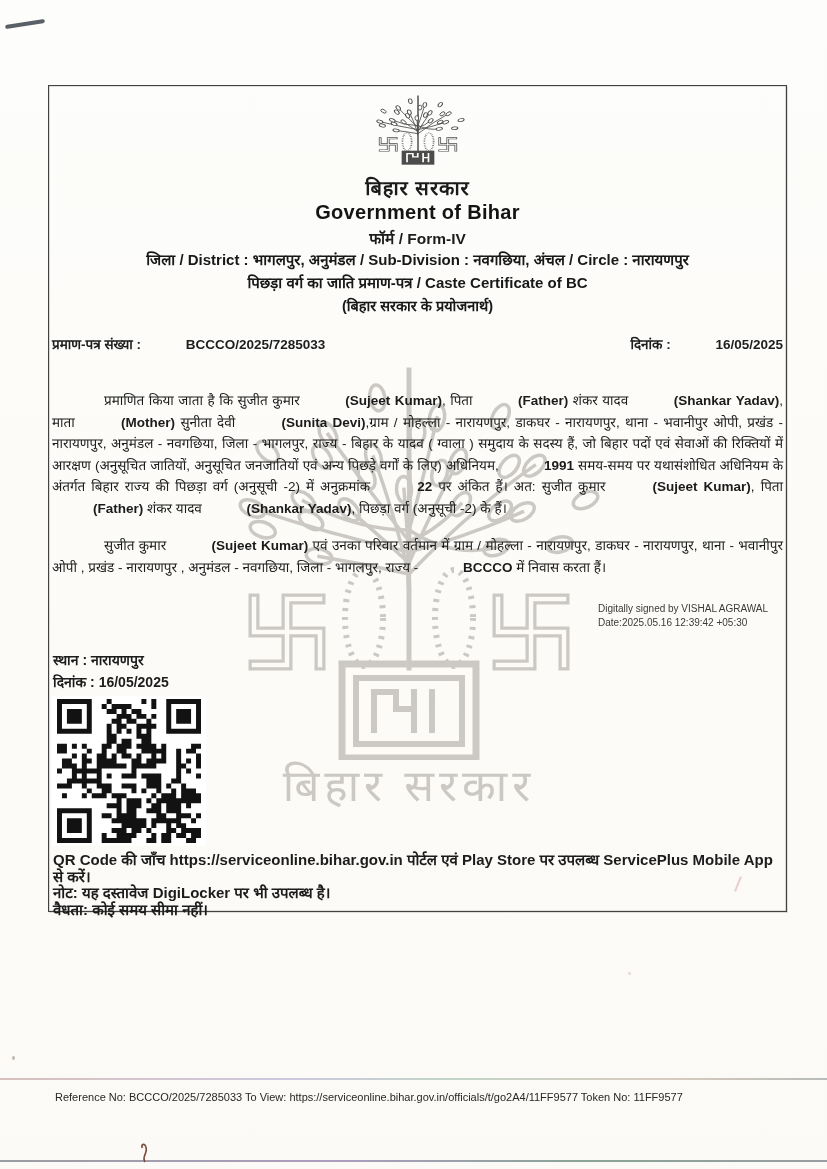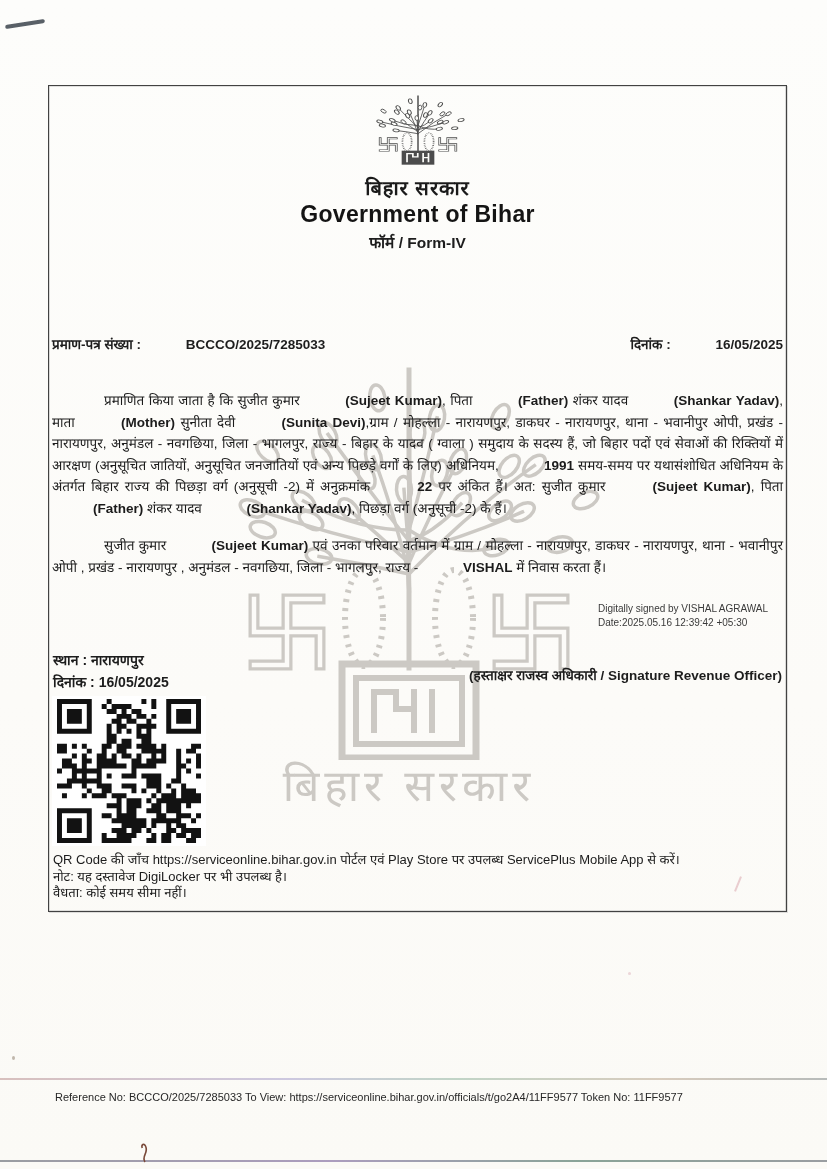--- a/index.html
+++ b/index.html
@@ -31,21 +31,21 @@
     box-shadow: inset 0 0 0 .6px rgba(90,90,90,.35), 1px 1px 0 rgba(130,130,130,.25);
     background:transparent;
   }
   
   .watermark { position:absolute; top:262px; left:155px; width:410px; text-align:center; z-index:0; }
   .watermark-text { margin-top:-10px; font-size:44px; font-weight:400;
     color:#ccc9c4; letter-spacing:5px; white-space:nowrap; }
   
   .box-header { position:absolute; top:6px; left:0; right:0; text-align:center; z-index:1; }
   .t-hi  { font-size:20px; font-weight:700; margin-top:2px; letter-spacing:1px; color:#1a1a1a;}
-  .t-en  { font-size:23px; font-weight:700; letter-spacing:.3px; color:#141414;}
+  .t-en  { font-size:20px; font-weight:700; letter-spacing:.3px; color:#141414;}
   .t-form{ font-size:15.5px; font-weight:700; margin-top:3px; }
   .district-block { position:absolute; top:163px; left:0; right:0; text-align:center;
     font-weight:700; color:#181818; z-index:1;}
   .d1 { font-size:15px; }
   .d2 { font-size:15px; margin-top:3px; }
   .d3 { font-size:14.5px; margin-top:3px; }
   .cert-row { position:absolute; top:249px; left:3px; right:3px; display:flex;
     justify-content:space-between; font-size:13.5px; font-weight:700; z-index:1; }
   .para { position:absolute; left:3px; right:3px; font-size:13.5px; line-height:21.5px;
     text-align:justify; color:#1b1b1b; z-index:1; }
@@ -53,22 +53,22 @@
   .para-2 { top:449px; text-indent:52px; }
   .para b, .cert-row b { font-weight:700;padding-left:41px; }
   .sig-digital { position:absolute; top:516px; left:549px; font-size:10px;
     line-height:13.5px; color:#3a3a3a; z-index:1; }
   .place-block { position:absolute; top:563px; left:4px; font-size:14px; font-weight:700;
     line-height:22px; z-index:1; }
   .officer-line { position:absolute; top:580px; right:4px; font-size:13.5px; font-weight:700; z-index:1; }
   .qr-wrap { position:absolute; top:610px; left:3px; width:154px; height:150px;
     background:#fff; padding:3px; z-index:1; }
   .qr-wrap svg { width:148px; height:144px; display:block; }
-  .notes { position:absolute; top:766px; left:4px; right:4px; font-size:13px;
-    line-height:16.5px; font-weight:400; color:#1c1c1c; z-index:1; }
+  .notes { position:absolute; top:766px; left:4px; right:4px; font-size:15px;
+    line-height:16.5px; font-weight:700; color:#1c1c1c; z-index:1; }
   .footer-ref { position:absolute; left:55px; top:1091px; font-size:11px; color:#272727; }
 </style>
 </head>
 <body>
 
 <div class="page">
 
   <div class="mark-dash"></div>
   <div class="mark-line-upper"></div>
   <div class="mark-line-bottom"></div>
@@ -185,40 +185,44 @@
           <path d="M327 251 L327 317 M294 284 L360 284 M327 251 L360 251 M360 284 L360 317 M327 317 L294 317 M294 284 L294 251" stroke-width="11" stroke="#4c4c4c" fill="none" stroke-linecap="square"></path>
           <path d="M327 251 L327 317 M294 284 L360 284 M327 251 L360 251 M360 284 L360 317 M327 317 L294 317 M294 284 L294 251" stroke-width="4.5" stroke="#fcfcf9" fill="none" stroke-linecap="square"></path>
           <rect x="138" y="318" width="134" height="76" fill="#4c4c4c"></rect>
           <path d="M160 334 v44 M160 334 h24 M184 334 v18 h20 v-18 M226 334 v44 M248 334 v44 M248 356 h-22" stroke-width="7" stroke="#fcfcf9" fill="none" stroke-linecap="square"></path>
         </svg>
       <div class="t-hi">बिहार सरकार</div>
       <div class="t-en">Government of Bihar</div>
       <div class="t-form">फॉर्म / Form-IV</div>
     </header>
 
+    <div class="district-block">
+      <div class="d1">जिला / District : भागलपुर, अनुमंडल / Sub-Division : नवगछिया, अंचल / Circle : नारायणपुर</div>
+      <div class="d2">पिछड़ा वर्ग का जाति प्रमाण-पत्र / Caste Certificate of BC</div>
+      <div class="d3">(बिहार सरकार के प्रयोजनार्थ)</div>
+    </div>
 
     <div class="cert-row">
       <span><span>प्रमाण-पत्र संख्या : </span><b>BCCCO/2025/7285033</b></span>
       <span><span>दिनांक : </span><b>16/05/2025</b></span>
     </div>
 
     <p class="para para-1"><span>प्रमाणित किया जाता है कि सुजीत कुमार </span><b>(Sujeet Kumar)</b><span>, पिता </span><b>(Father)</b><span> शंकर यादव </span><b>(Shankar Yadav)</b><span>, माता </span><b>(Mother)</b><span> सुनीता देवी </span><b>(Sunita Devi)</b><span>,ग्राम / मोहल्ला - नारायणपुर, डाकघर - नारायणपुर, थाना - भवानीपुर ओपी, प्रखंड - नारायणपुर, अनुमंडल - नवगछिया, जिला - भागलपुर, राज्य - बिहार के यादव ( ग्वाला ) समुदाय के सदस्य हैं, जो बिहार पदों एवं सेवाओं की रिक्तियों में आरक्षण (अनुसूचित जातियों, अनुसूचित जनजातियों एवं अन्य पिछड़े वर्गों के लिए) अधिनियम, </span><b>1991</b><span> समय-समय पर यथासंशोधित अधिनियम के अंतर्गत बिहार राज्य की पिछड़ा वर्ग (अनुसूची -2) में अनुक्रमांक </span><b>22</b><span> पर अंकित हैं। अत: सुजीत कुमार </span><b>(Sujeet Kumar)</b><span>, पिता </span><b>(Father)</b><span> शंकर यादव </span><b>(Shankar Yadav)</b><span>, पिछड़ा वर्ग (अनुसूची -2) के हैं।</span></p>
-    <p class="para para-2"><span>सुजीत कुमार </span><b>(Sujeet Kumar)</b><span> एवं उनका परिवार वर्तमान में ग्राम / मोहल्ला - नारायणपुर, डाकघर - नारायणपुर, थाना - भवानीपुर ओपी , प्रखंड - नारायणपुर , अनुमंडल - नवगछिया, जिला - भागलपुर, राज्य - </span><b>VISHAL</b><span> में निवास करता हैं।</span></p>
+    <p class="para para-2"><span>सुजीत कुमार </span><b>(Sujeet Kumar)</b><span> एवं उनका परिवार वर्तमान में ग्राम / मोहल्ला - नारायणपुर, डाकघर - नारायणपुर, थाना - भवानीपुर ओपी , प्रखंड - नारायणपुर , अनुमंडल - नवगछिया, जिला - भागलपुर, राज्य - </span><b>BCCCO</b><span> में निवास करता हैं।</span></p>
 
     <div class="sig-digital">
       <div>Digitally signed by VISHAL AGRAWAL</div>
       <div>Date:2025.05.16 12:39:42 +05:30</div>
     </div>
 
     <div class="place-block">
       <div><span>स्थान : </span><span>नारायणपुर</span></div>
       <div><span>दिनांक : </span><span>16/05/2025</span></div>
     </div>
 
-    <div class="officer-line">(हस्ताक्षर राजस्व अधिकारी / Signature Revenue Officer)</div>
 
     <div class="qr-wrap">
       <svg id="qr-svg" viewBox="0 0 145 145">
           <path d="M0 0h5v5h-5zM5 0h5v5h-5zM10 0h5v5h-5zM15 0h5v5h-5zM20 0h5v5h-5zM25 0h5v5h-5zM30 0h5v5h-5zM0 5h5v5h-5zM30 5h5v5h-5zM0 10h5v5h-5zM10 10h5v5h-5zM15 10h5v5h-5zM20 10h5v5h-5zM30 10h5v5h-5zM0 15h5v5h-5zM10 15h5v5h-5zM15 15h5v5h-5zM20 15h5v5h-5zM30 15h5v5h-5zM0 20h5v5h-5zM10 20h5v5h-5zM15 20h5v5h-5zM20 20h5v5h-5zM30 20h5v5h-5zM0 25h5v5h-5zM30 25h5v5h-5zM0 30h5v5h-5zM5 30h5v5h-5zM10 30h5v5h-5zM15 30h5v5h-5zM20 30h5v5h-5zM25 30h5v5h-5zM30 30h5v5h-5zM110 0h5v5h-5zM115 0h5v5h-5zM120 0h5v5h-5zM125 0h5v5h-5zM130 0h5v5h-5zM135 0h5v5h-5zM140 0h5v5h-5zM110 5h5v5h-5zM140 5h5v5h-5zM110 10h5v5h-5zM120 10h5v5h-5zM125 10h5v5h-5zM130 10h5v5h-5zM140 10h5v5h-5zM110 15h5v5h-5zM120 15h5v5h-5zM125 15h5v5h-5zM130 15h5v5h-5zM140 15h5v5h-5zM110 20h5v5h-5zM120 20h5v5h-5zM125 20h5v5h-5zM130 20h5v5h-5zM140 20h5v5h-5zM110 25h5v5h-5zM140 25h5v5h-5zM110 30h5v5h-5zM115 30h5v5h-5zM120 30h5v5h-5zM125 30h5v5h-5zM130 30h5v5h-5zM135 30h5v5h-5zM140 30h5v5h-5zM0 110h5v5h-5zM5 110h5v5h-5zM10 110h5v5h-5zM15 110h5v5h-5zM20 110h5v5h-5zM25 110h5v5h-5zM30 110h5v5h-5zM0 115h5v5h-5zM30 115h5v5h-5zM0 120h5v5h-5zM10 120h5v5h-5zM15 120h5v5h-5zM20 120h5v5h-5zM30 120h5v5h-5zM0 125h5v5h-5zM10 125h5v5h-5zM15 125h5v5h-5zM20 125h5v5h-5zM30 125h5v5h-5zM0 130h5v5h-5zM10 130h5v5h-5zM15 130h5v5h-5zM20 130h5v5h-5zM30 130h5v5h-5zM0 135h5v5h-5zM30 135h5v5h-5zM0 140h5v5h-5zM5 140h5v5h-5zM10 140h5v5h-5zM15 140h5v5h-5zM20 140h5v5h-5zM25 140h5v5h-5zM30 140h5v5h-5zM50 0h5v5h-5zM85 0h5v5h-5zM95 0h5v5h-5zM45 5h5v5h-5zM55 5h5v5h-5zM60 5h5v5h-5zM65 5h5v5h-5zM70 5h5v5h-5zM95 5h5v5h-5zM50 10h5v5h-5zM55 10h5v5h-5zM65 10h5v5h-5zM75 10h5v5h-5zM80 10h5v5h-5zM60 15h5v5h-5zM65 15h5v5h-5zM70 15h5v5h-5zM80 15h5v5h-5zM85 15h5v5h-5zM95 15h5v5h-5zM55 20h5v5h-5zM60 20h5v5h-5zM70 20h5v5h-5zM75 20h5v5h-5zM90 20h5v5h-5zM50 25h5v5h-5zM60 25h5v5h-5zM65 25h5v5h-5zM80 25h5v5h-5zM85 25h5v5h-5zM90 25h5v5h-5zM95 25h5v5h-5zM50 30h5v5h-5zM60 30h5v5h-5zM70 30h5v5h-5zM80 30h5v5h-5zM90 30h5v5h-5zM50 35h5v5h-5zM55 35h5v5h-5zM80 35h5v5h-5zM85 35h5v5h-5zM90 35h5v5h-5zM50 40h5v5h-5zM55 40h5v5h-5zM65 40h5v5h-5zM70 40h5v5h-5zM85 40h5v5h-5zM90 40h5v5h-5zM0 45h5v5h-5zM5 45h5v5h-5zM15 45h5v5h-5zM25 45h5v5h-5zM45 45h5v5h-5zM50 45h5v5h-5zM60 45h5v5h-5zM65 45h5v5h-5zM70 45h5v5h-5zM80 45h5v5h-5zM85 45h5v5h-5zM90 45h5v5h-5zM95 45h5v5h-5zM105 45h5v5h-5zM135 45h5v5h-5zM140 45h5v5h-5zM0 50h5v5h-5zM5 50h5v5h-5zM30 50h5v5h-5zM45 50h5v5h-5zM60 50h5v5h-5zM65 50h5v5h-5zM85 50h5v5h-5zM90 50h5v5h-5zM95 50h5v5h-5zM100 50h5v5h-5zM105 50h5v5h-5zM120 50h5v5h-5zM130 50h5v5h-5zM135 50h5v5h-5zM15 55h5v5h-5zM25 55h5v5h-5zM40 55h5v5h-5zM45 55h5v5h-5zM55 55h5v5h-5zM65 55h5v5h-5zM70 55h5v5h-5zM80 55h5v5h-5zM95 55h5v5h-5zM105 55h5v5h-5zM120 55h5v5h-5zM140 55h5v5h-5zM5 60h5v5h-5zM10 60h5v5h-5zM25 60h5v5h-5zM30 60h5v5h-5zM40 60h5v5h-5zM45 60h5v5h-5zM50 60h5v5h-5zM55 60h5v5h-5zM75 60h5v5h-5zM80 60h5v5h-5zM90 60h5v5h-5zM95 60h5v5h-5zM100 60h5v5h-5zM105 60h5v5h-5zM120 60h5v5h-5zM130 60h5v5h-5zM140 60h5v5h-5zM5 65h5v5h-5zM10 65h5v5h-5zM15 65h5v5h-5zM25 65h5v5h-5zM40 65h5v5h-5zM45 65h5v5h-5zM50 65h5v5h-5zM55 65h5v5h-5zM60 65h5v5h-5zM65 65h5v5h-5zM75 65h5v5h-5zM80 65h5v5h-5zM85 65h5v5h-5zM90 65h5v5h-5zM95 65h5v5h-5zM120 65h5v5h-5zM125 65h5v5h-5zM140 65h5v5h-5zM0 70h5v5h-5zM15 70h5v5h-5zM20 70h5v5h-5zM25 70h5v5h-5zM30 70h5v5h-5zM35 70h5v5h-5zM40 70h5v5h-5zM75 70h5v5h-5zM120 70h5v5h-5zM130 70h5v5h-5zM15 75h5v5h-5zM25 75h5v5h-5zM40 75h5v5h-5zM50 75h5v5h-5zM65 75h5v5h-5zM70 75h5v5h-5zM75 75h5v5h-5zM85 75h5v5h-5zM90 75h5v5h-5zM95 75h5v5h-5zM100 75h5v5h-5zM120 75h5v5h-5zM140 75h5v5h-5zM10 80h5v5h-5zM15 80h5v5h-5zM20 80h5v5h-5zM25 80h5v5h-5zM30 80h5v5h-5zM35 80h5v5h-5zM40 80h5v5h-5zM90 80h5v5h-5zM95 80h5v5h-5zM100 80h5v5h-5zM115 80h5v5h-5zM120 80h5v5h-5zM0 85h5v5h-5zM5 85h5v5h-5zM10 85h5v5h-5zM25 85h5v5h-5zM40 85h5v5h-5zM45 85h5v5h-5zM50 85h5v5h-5zM65 85h5v5h-5zM70 85h5v5h-5zM75 85h5v5h-5zM90 85h5v5h-5zM95 85h5v5h-5zM100 85h5v5h-5zM110 85h5v5h-5zM125 85h5v5h-5zM30 90h5v5h-5zM45 90h5v5h-5zM50 90h5v5h-5zM75 90h5v5h-5zM85 90h5v5h-5zM100 90h5v5h-5zM115 90h5v5h-5zM125 90h5v5h-5zM130 90h5v5h-5zM135 90h5v5h-5zM5 95h5v5h-5zM25 95h5v5h-5zM35 95h5v5h-5zM40 95h5v5h-5zM45 95h5v5h-5zM55 95h5v5h-5zM60 95h5v5h-5zM65 95h5v5h-5zM95 95h5v5h-5zM105 95h5v5h-5zM110 95h5v5h-5zM115 95h5v5h-5zM125 95h5v5h-5zM130 95h5v5h-5zM135 95h5v5h-5zM140 95h5v5h-5zM60 100h5v5h-5zM70 100h5v5h-5zM75 100h5v5h-5zM80 100h5v5h-5zM90 100h5v5h-5zM115 100h5v5h-5zM120 100h5v5h-5zM125 100h5v5h-5zM130 100h5v5h-5zM135 100h5v5h-5zM140 100h5v5h-5zM50 105h5v5h-5zM55 105h5v5h-5zM60 105h5v5h-5zM70 105h5v5h-5zM75 105h5v5h-5zM80 105h5v5h-5zM95 105h5v5h-5zM100 105h5v5h-5zM110 105h5v5h-5zM115 105h5v5h-5zM130 105h5v5h-5zM60 110h5v5h-5zM70 110h5v5h-5zM75 110h5v5h-5zM90 110h5v5h-5zM95 110h5v5h-5zM100 110h5v5h-5zM115 110h5v5h-5zM45 115h5v5h-5zM50 115h5v5h-5zM60 115h5v5h-5zM65 115h5v5h-5zM70 115h5v5h-5zM75 115h5v5h-5zM105 115h5v5h-5zM120 115h5v5h-5zM125 115h5v5h-5zM130 115h5v5h-5zM140 115h5v5h-5zM55 120h5v5h-5zM60 120h5v5h-5zM65 120h5v5h-5zM70 120h5v5h-5zM75 120h5v5h-5zM80 120h5v5h-5zM85 120h5v5h-5zM95 120h5v5h-5zM100 120h5v5h-5zM110 120h5v5h-5zM135 120h5v5h-5zM65 125h5v5h-5zM70 125h5v5h-5zM75 125h5v5h-5zM80 125h5v5h-5zM85 125h5v5h-5zM95 125h5v5h-5zM110 125h5v5h-5zM120 125h5v5h-5zM125 125h5v5h-5zM55 130h5v5h-5zM60 130h5v5h-5zM65 130h5v5h-5zM75 130h5v5h-5zM80 130h5v5h-5zM90 130h5v5h-5zM110 130h5v5h-5zM115 130h5v5h-5zM125 130h5v5h-5zM130 130h5v5h-5zM135 130h5v5h-5zM140 130h5v5h-5zM45 135h5v5h-5zM60 135h5v5h-5zM65 135h5v5h-5zM70 135h5v5h-5zM75 135h5v5h-5zM95 135h5v5h-5zM105 135h5v5h-5zM110 135h5v5h-5zM120 135h5v5h-5zM125 135h5v5h-5zM135 135h5v5h-5zM140 135h5v5h-5zM45 140h5v5h-5zM50 140h5v5h-5zM55 140h5v5h-5zM60 140h5v5h-5zM65 140h5v5h-5zM70 140h5v5h-5zM90 140h5v5h-5zM95 140h5v5h-5zM105 140h5v5h-5zM110 140h5v5h-5zM130 140h5v5h-5zM135 140h5v5h-5zM100 100h5v5h-5zM105 100h5v5h-5zM110 100h5v5h-5zM115 100h5v5h-5zM120 100h5v5h-5zM100 105h5v5h-5zM120 105h5v5h-5zM100 110h5v5h-5zM110 110h5v5h-5zM120 110h5v5h-5zM100 115h5v5h-5zM120 115h5v5h-5zM100 120h5v5h-5zM105 120h5v5h-5zM110 120h5v5h-5zM115 120h5v5h-5zM120 120h5v5h-5z" fill="#121212"></path>
         </svg>
     </div>
 
     <div class="notes">
       <div>QR Code की जाँच https://serviceonline.bihar.gov.in पोर्टल एवं Play Store पर उपलब्ध ServicePlus Mobile App से करें।</div>
       <div>नोट: यह दस्तावेज DigiLocker पर भी उपलब्ध है।</div>

